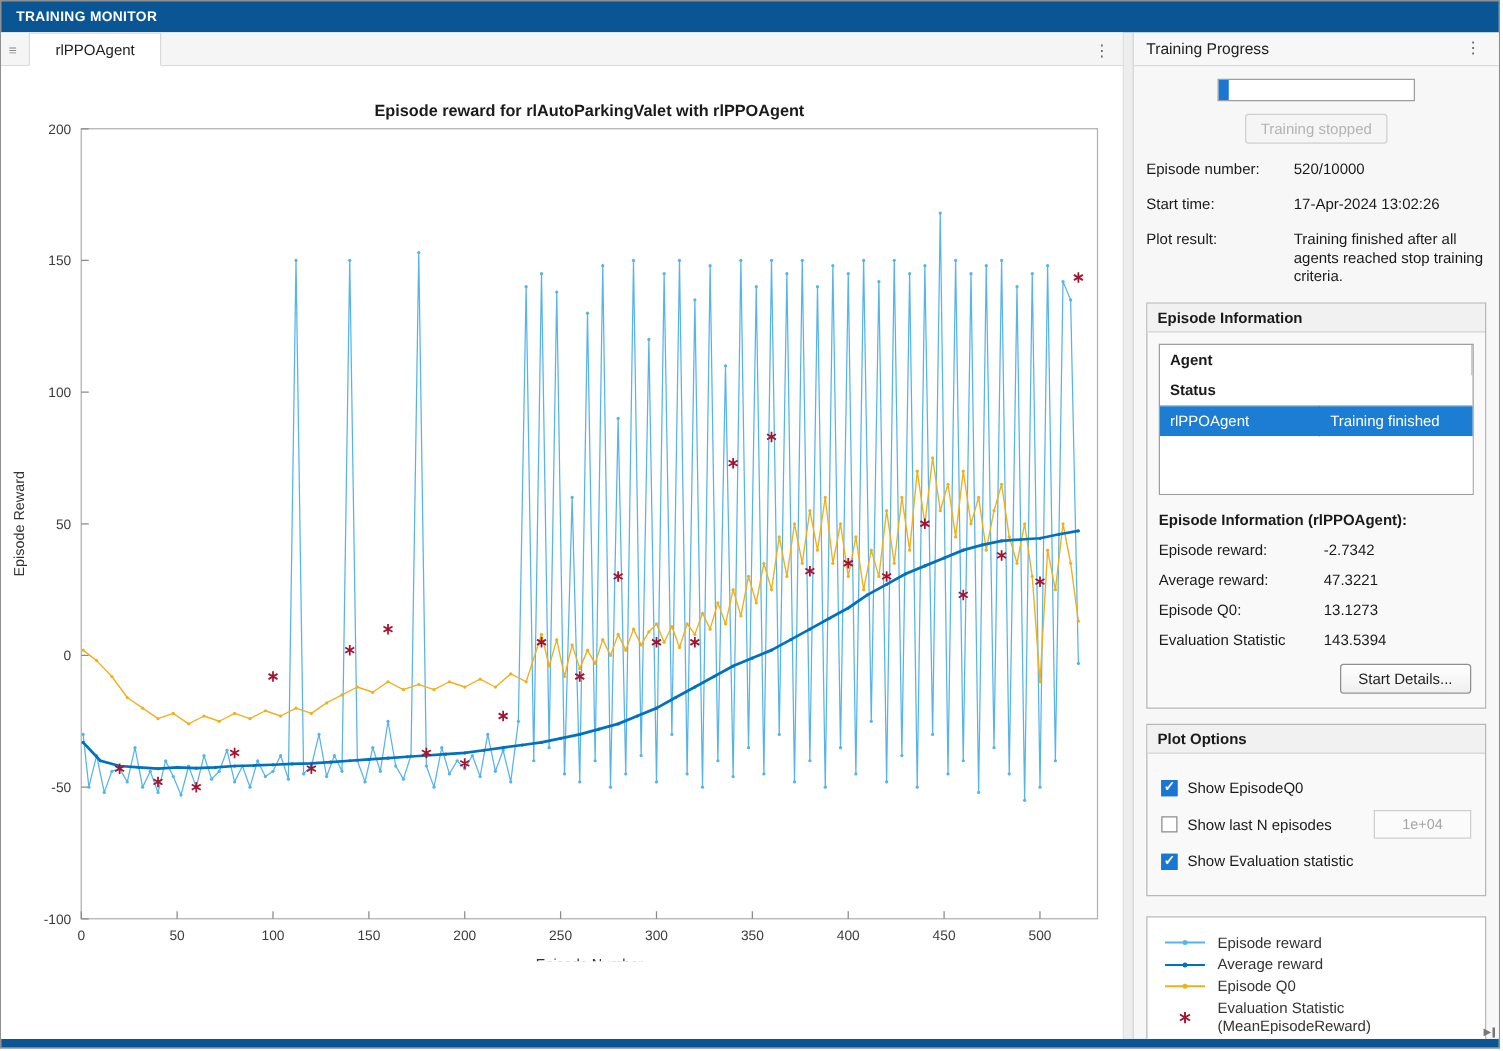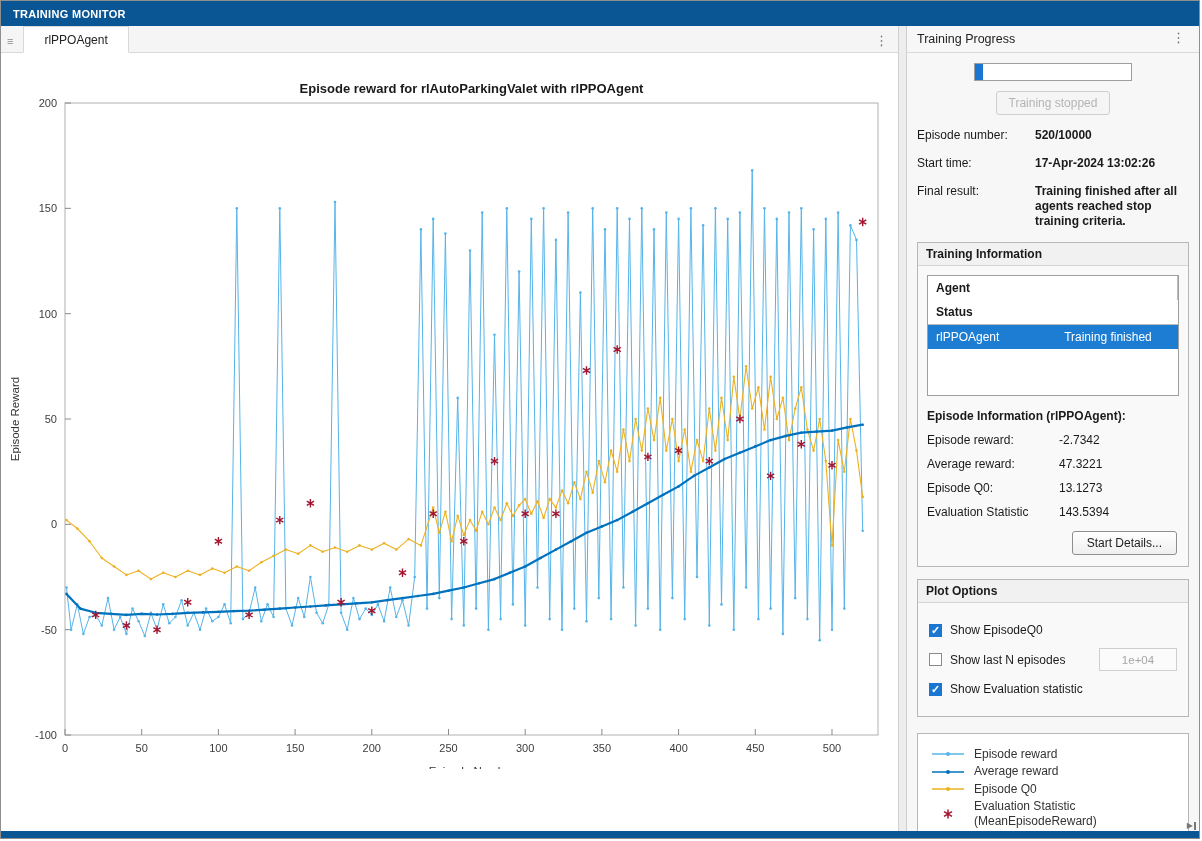--- a/index.html
+++ b/index.html
@@ -42,21 +42,21 @@
   .right-header{height:26px;border-bottom:1px solid #d9d9d9;display:flex;align-items:center;padding:0 4px 0 10px;font-size:12.5px;color:#222;flex:0 0 auto;}
   .right-body{padding:10px 10px 0 10px;font-size:12px;color:#1a1a1a;overflow:hidden;}
 
   .progress-row{display:flex;align-items:center;gap:10px;flex-direction:column;}
   .pbar{width:156px;height:16px;border:1px solid #9e9e9e;background:#fff;}
   .pfill{height:100%;background:#1976d2;width:5%;}
   .btn-disabled{padding:4px 12px;border:1px solid #cfcfcf;border-radius:3px;color:#b4b4b4;background:#f5f5f5;font-size:12px;white-space:nowrap;}
 
   .field-row{display:flex;margin:13px 0;}
   .field-label{width:118px;flex:0 0 auto;}
-  .field-value{flex:1;line-height:1.25;font-weight:bold;}
+  .field-value{flex:1;line-height:1.25;}
 
   .group{border:1px solid #b7b7b7;margin-top:12px;background:#f9f9f9;}
   .group-title{padding:4px 8px;font-weight:bold;font-size:12px;border-bottom:1px solid #d5d5d5;background:#f1f1f1;}
   .group-body{padding:9px;}
 
   .tbl{border:1px solid #9e9e9e;background:#fff;}
   .tbl-head{display:flex;border-bottom:1px solid #bbb;font-weight:bold;flex-direction:column;}
   .tcell1{flex:1.05;padding:5px 8px;border-right:1px solid #bbb;}
   .tcell2{flex:1;padding:5px 8px;}
   .tbl-row{display:flex;}
@@ -538,26 +538,26 @@
 
         <div class="field-row">
           <span class="field-label">Episode number:</span>
           <span class="field-value">520/10000</span>
         </div>
         <div class="field-row">
           <span class="field-label">Start time:</span>
           <span class="field-value">17-Apr-2024 13:02:26</span>
         </div>
         <div class="field-row">
-          <span class="field-label">Final result:</span>
+          <span class="field-label">Plot result:</span>
           <span class="field-value" style="max-width:152px;">Training finished after all agents reached stop training criteria.</span>
         </div>
 
         <div class="group">
-          <div class="group-title">Training Information</div>
+          <div class="group-title">Episode Information</div>
           <div class="group-body">
             <div class="tbl">
               <div class="tbl-head">
                 <span class="tcell1">Agent</span>
                 <span class="tcell2">Status</span>
               </div>
               <div class="tbl-row on">
                 <span class="tcell1">rlPPOAgent</span>
                 <span class="tcell2">Training finished</span>
               </div>

